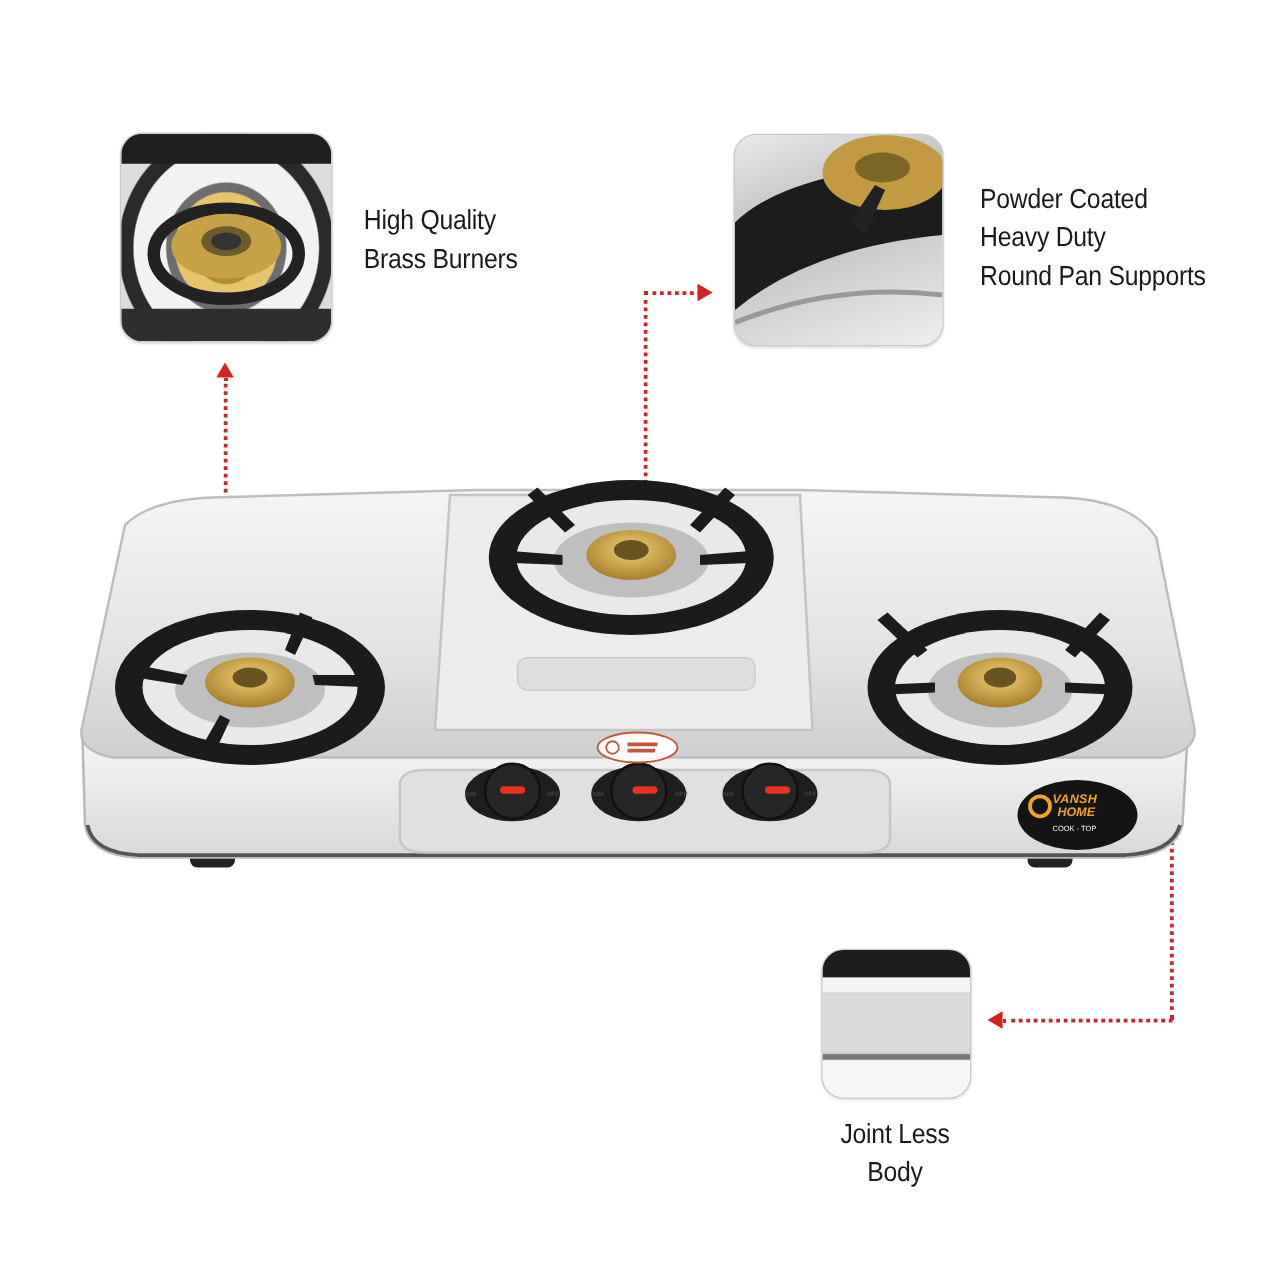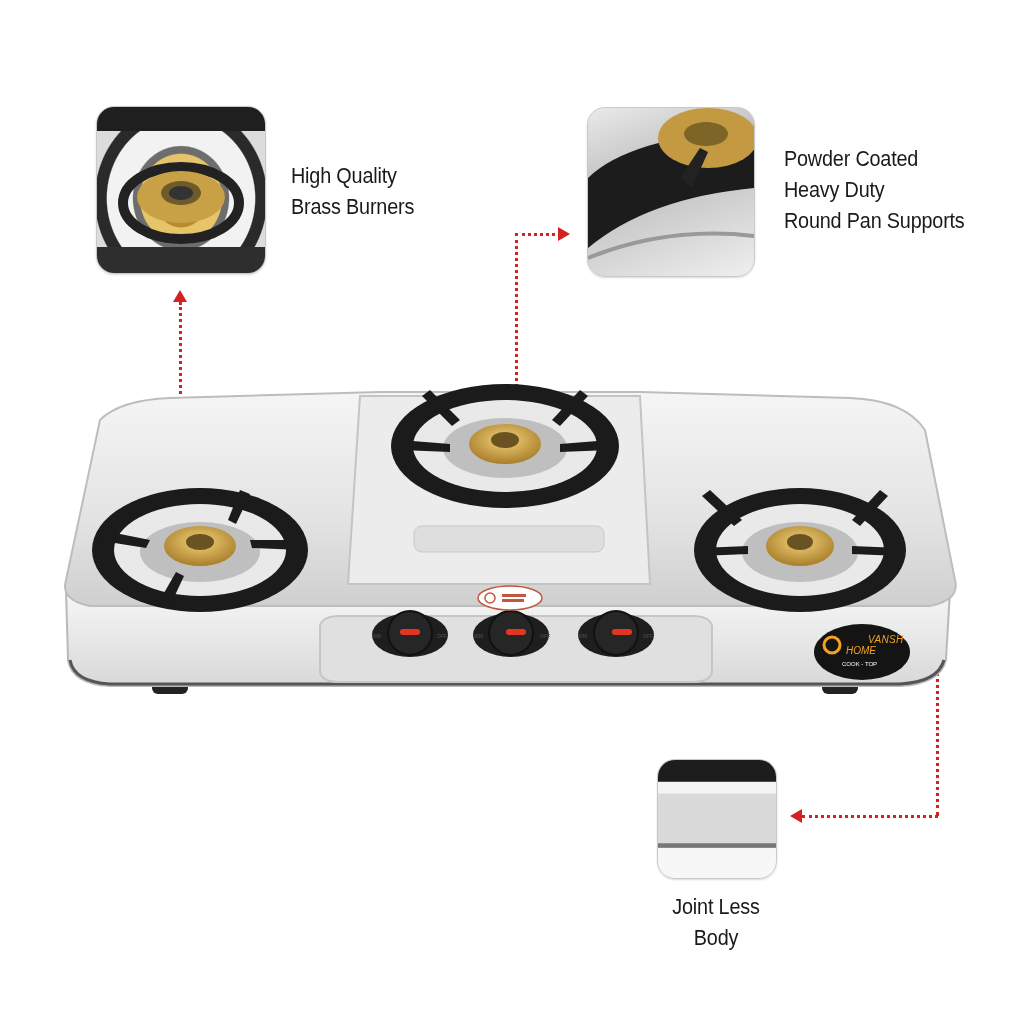--- a/index.html
+++ b/index.html
@@ -148,22 +148,22 @@
   <circle cx="490" cy="598" r="5" fill="none" stroke="#c2573e" stroke-width="1.5"></circle>
   <rect x="502" y="594" width="24" height="3" fill="#c2573e"></rect>
   <rect x="502" y="599" width="22" height="3" fill="#c2573e"></rect>
 
   <g>
     <ellipse cx="862" cy="652" rx="48" ry="28" fill="#141414"></ellipse>
     <circle cx="832" cy="645" r="8" fill="none" stroke="#f2a41c" stroke-width="3"></circle>
   </g>
 </svg>
 
-<div class="abs" style="left:868px; top:634px; font-size:10px; font-weight:normal; font-style:italic; color:#f2a41c; letter-spacing:0.3px;">VANSH</div>
-<div class="abs" style="left:846px; top:645px; font-size:10px; font-weight:normal; font-style:italic; color:#f2a41c;">HOME</div>
+<div class="abs" style="left:842px; top:634px; font-size:10px; font-weight:bold; font-style:italic; color:#f2a41c; letter-spacing:0.3px;">VANSH</div>
+<div class="abs" style="left:846px; top:645px; font-size:10px; font-weight:bold; font-style:italic; color:#f2a41c;">HOME</div>
 <div class="abs" style="left:842px; top:661px; font-size:6px; color:#ffffff;">COOK - TOP</div>
 
 <div class="abs" style="left:372px; top:633px; font-size:5px; color:#444; font-weight:bold;">SIM</div>
 <div class="abs" style="left:437px; top:633px; font-size:5px; color:#444; font-weight:bold;">OFF</div>
 <div class="abs" style="left:474px; top:633px; font-size:5px; color:#444; font-weight:bold;">SIM</div>
 <div class="abs" style="left:540px; top:633px; font-size:5px; color:#444; font-weight:bold;">OFF</div>
 <div class="abs" style="left:578px; top:633px; font-size:5px; color:#444; font-weight:bold;">SIM</div>
 <div class="abs" style="left:643px; top:633px; font-size:5px; color:#444; font-weight:bold;">OFF</div>
 
 </body></html>

